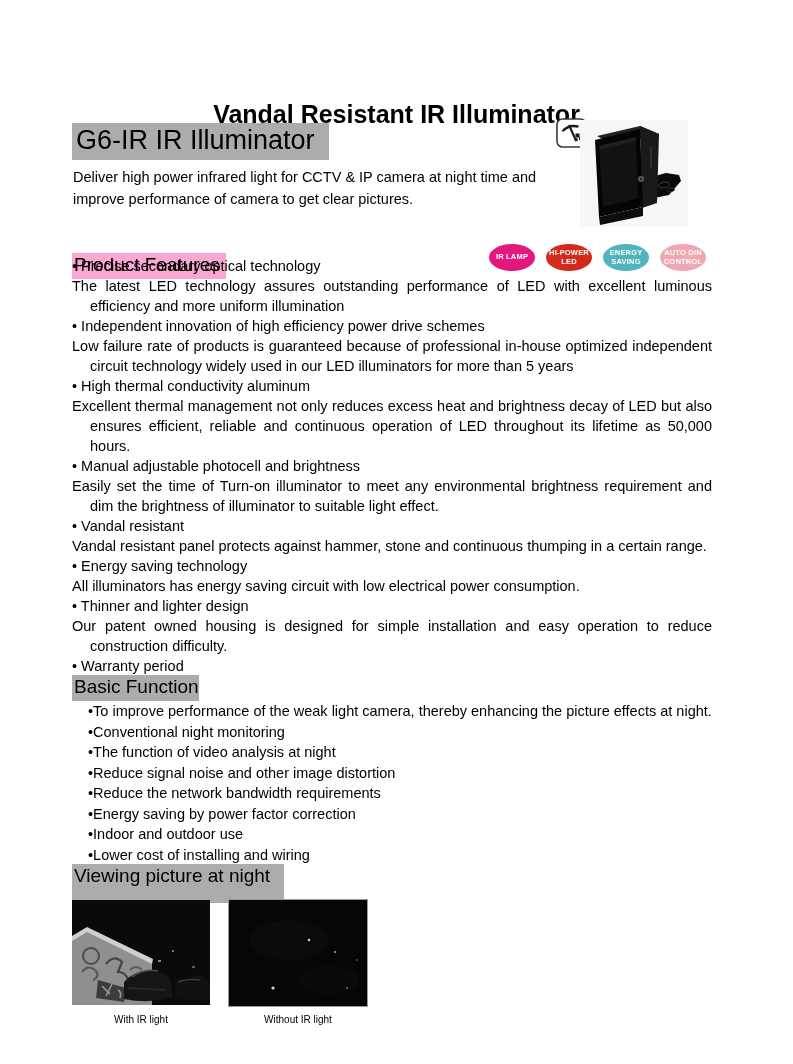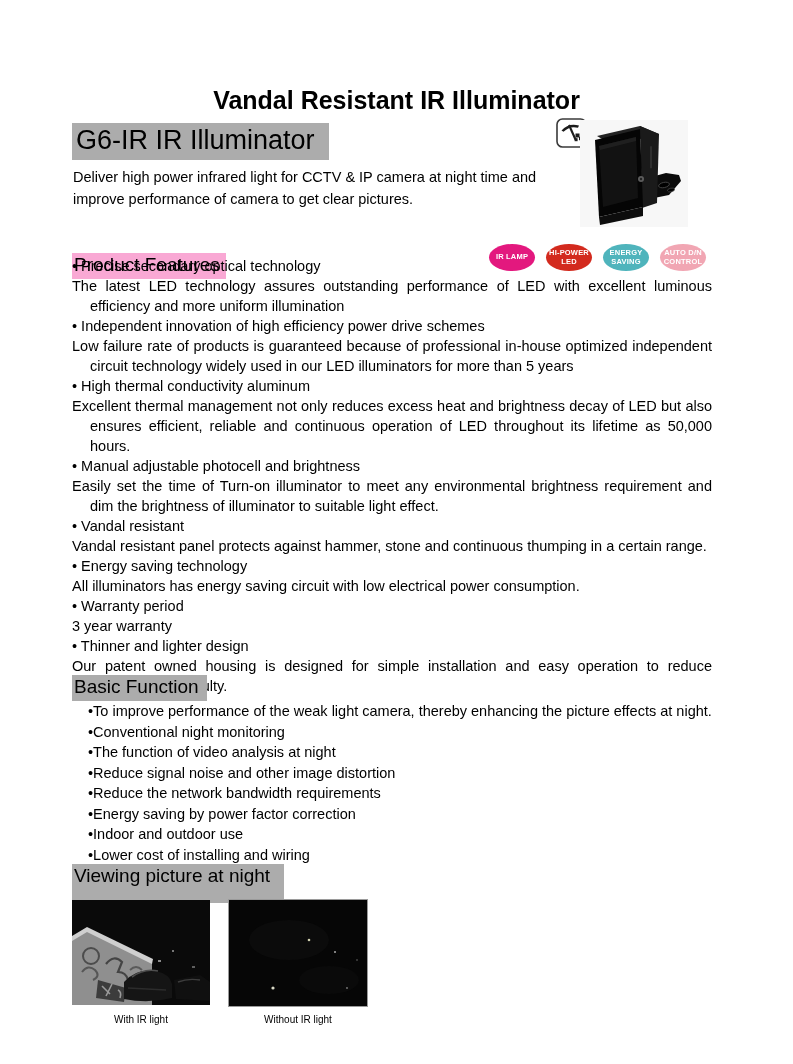--- a/index.html
+++ b/index.html
@@ -2,37 +2,37 @@
 <html><head>
 <meta charset="utf-8">
 <style>
   html,body { margin:0; padding:0; background:#e8e8e8; }
   .page {
     position:relative; width:793px; height:1064px; margin:0 auto;
     background:#ffffff; overflow:hidden;
     font-family:"Liberation Sans", sans-serif; color:#000;
   }
   .doc-title {
-    position:absolute; top:86px; left:0; width:100%;
+    position:absolute; top:100px; left:0; width:100%;
     text-align:center; font-size:25px; font-weight:bold;
   }
   .hl { background:#ACACAC; display:inline-block; }
   .model-heading {
     position:absolute; left:72px; top:123px;
     font-size:27px; font-weight:400; padding:2px 14px 4px 4px;
   }
   .description { position:absolute; left:73px; top:166px; font-size:14.5px; line-height:22px; }
   .description div { white-space:nowrap; }
 
   .vandal-icon { position:absolute; left:556px; top:118px; }
   .product-photo { position:absolute; left:580px; top:120px; }
 
   .section-heading { font-size:19px; font-weight:400; }
   .features-heading { position:absolute; left:72px; top:229px; padding:1px 6px 3px 2px; }
-  .basic-heading    { position:absolute; left:72px; top:675px; padding:1px 8px 3px 2px; }
+  .basic-heading    { position:absolute; left:72px; top:675px; padding:1px 0 3px 2px; }
   .viewing-heading  { position:absolute; left:72px; top:864px; padding:1px 14px 16px 2px; }
 
   .badges { position:absolute; left:489px; top:244px; display:flex; gap:11px; }
   .badge {
     width:46px; height:27px; border-radius:50%;
     display:flex; flex-direction:column; align-items:center; justify-content:center;
     color:#fff; font-size:7.5px; line-height:8.5px; font-weight:bold;
     text-align:center; letter-spacing:0.2px; flex:0 0 auto;
   }
 
@@ -138,26 +138,26 @@
       </div>
       <div class="feature-item">
         <div class="feature-bullet">• Vandal resistant</div>
         <div class="feature-desc">Vandal resistant panel protects against hammer, stone and continuous thumping in a certain range.</div>
       </div>
       <div class="feature-item">
         <div class="feature-bullet">• Energy saving technology</div>
         <div class="feature-desc">All illuminators has energy saving circuit with low electrical power consumption.</div>
       </div>
       <div class="feature-item">
+        <div class="feature-bullet">• Thinner and lighter design</div>
+        <div class="feature-desc">Our patent owned housing is designed for simple installation and easy operation to reduce construction difficulty.</div>
+      </div>
+      <div class="feature-item">
         <div class="feature-bullet">• Warranty period</div>
         <div class="feature-desc">3 year warranty</div>
-      </div>
-      <div class="feature-item">
-        <div class="feature-bullet">• Thinner and lighter design</div>
-        <div class="feature-desc">Our patent owned housing is designed for simple installation and easy operation to reduce construction difficulty.</div>
       </div>
     </div>
 
   <div class="basic-heading section-heading hl" style="background: rgb(172, 172, 172);">Basic Function</div>
 
   <div class="basic-list">
       <div class="basic-item">•To improve performance of the weak light camera, thereby enhancing the picture effects at night.</div>
       <div class="basic-item">•Conventional night monitoring</div>
       <div class="basic-item">•The function of video analysis at night</div>
       <div class="basic-item">•Reduce signal noise and other image distortion</div>

